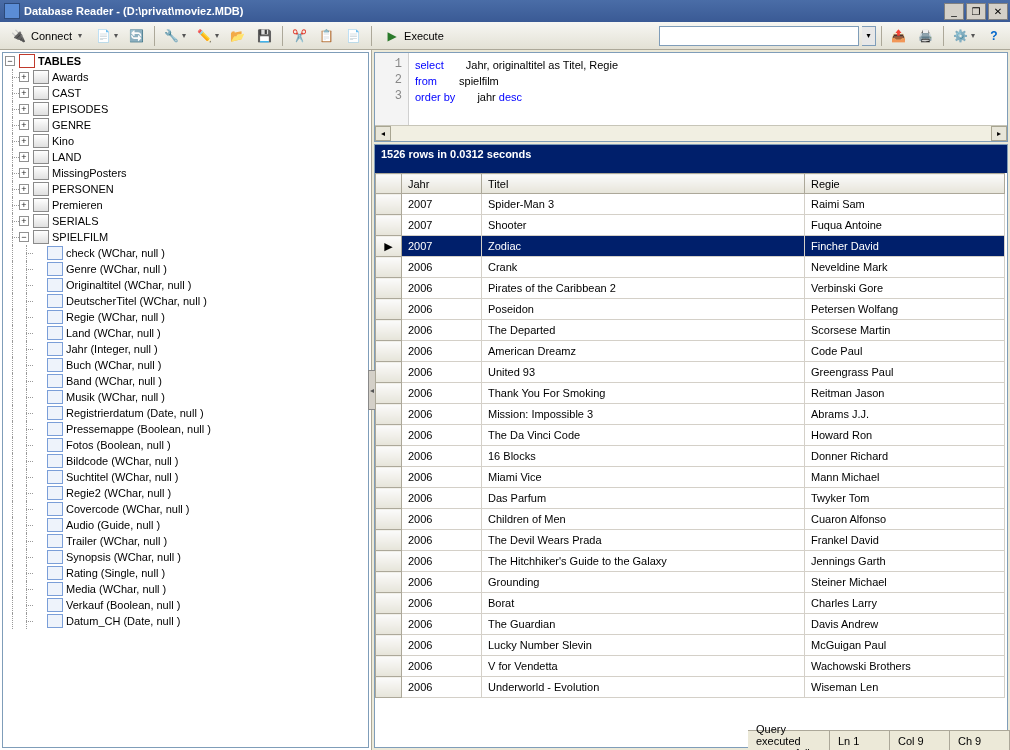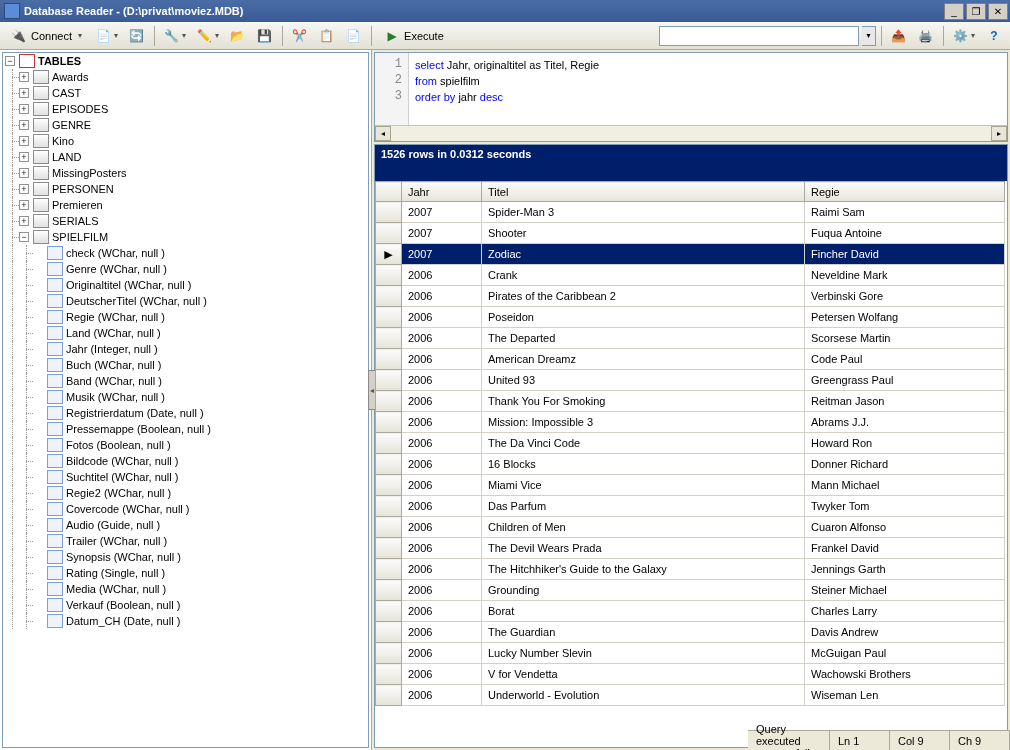--- a/index.html
+++ b/index.html
@@ -42,27 +42,27 @@
 .tnode .lbl { color: #000; }
 .tnode.col .lbl { color: #000; }
 
 .rightpanel { flex: 1; display: flex; flex-direction: column; }
 
 .sqlpanel { height: 90px; border: 1px solid #7f9db9; margin: 2px; background: #fff; display: flex; position: relative; }
 .gutter { width: 34px; background: #f4f4f4; border-right: 1px solid #d0d0d0; padding-top: 4px; }
 .gutter div { text-align: right; padding-right: 6px; color: #888; font-family: Consolas, 'Courier New', monospace; font-size: 12px; height: 16px; }
 .sqltext { flex: 1; padding: 4px 6px; font-family: Consolas, 'Courier New', monospace; font-size: 13px; line-height: 16px; }
 .sqltext .kw { color: #0000ff; }
-.sqltext .tk { color: #000; }
+.sqltext .tk { color: #000; margin-left: 19px; }
 .sqlhscroll { position: absolute; left: 0; right: 0; bottom: 0; height: 16px; background: #f1efe2; border-top: 1px solid #c7c5b8; display: flex; }
 .sqlhscroll .arr { width: 16px; height: 15px; background: #e8e6d9; border: 1px solid #a8a591; display: flex; align-items: center; justify-content: center; font-size: 8px; }
 .sqlhscroll .track { flex: 1; }
 
 .resultspanel { flex: 1; margin: 0 2px 2px 2px; display: flex; flex-direction: column; border: 1px solid #7f9db9; background: #fff; min-height: 0; }
-.resultheader { height: 36px; background: #001f6b; color: #fff; font-weight: bold; padding: 3px 6px; }
+.resultheader { height: 28px; background: #001f6b; color: #fff; font-weight: bold; padding: 3px 6px; }
 .resultgrid { flex: 1; overflow: auto; position: relative; }
 .grid { border-collapse: collapse; width: calc(100% - 2px); }
 .grid th { background: linear-gradient(#fbfbfb,#e6e4d9); border: 1px solid #aca899; text-align: left; padding: 2px 6px; height: 20px; font-weight: normal; color: #000; }
 .grid th.rowh { width: 26px; }
 .grid td { border: 1px solid #d4d0c8; padding: 1px 6px; height: 21px; color: #000; background: #fff; }
 .grid td.rowh { background: linear-gradient(#fbfbfb,#e6e4d9); border: 1px solid #aca899; width: 26px; text-align: center; }
 .grid tr.sel td { background: #001f6b; color: #fff; }
 .grid tr.sel td.rowh { background: linear-gradient(#fbfbfb,#e6e4d9); color: #000; }
 
 .splitnub { position: absolute; left: -4px; top: 320px; width: 8px; height: 40px; background: #d4d0c8; border: 1px solid #888; cursor: ew-resize; display: flex; align-items: center; justify-content: center; font-size: 8px; color: #555; }

